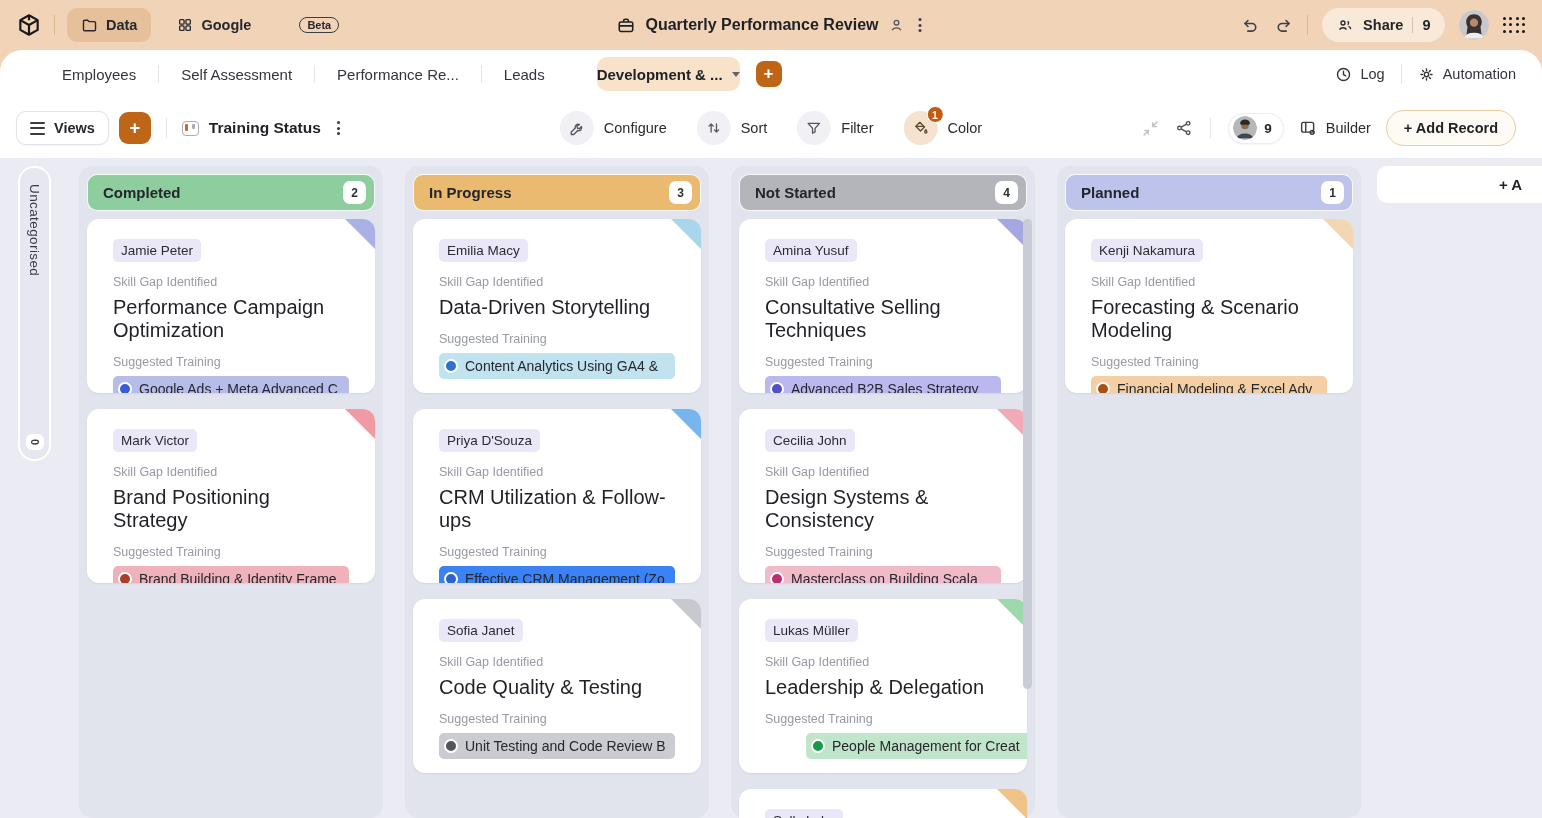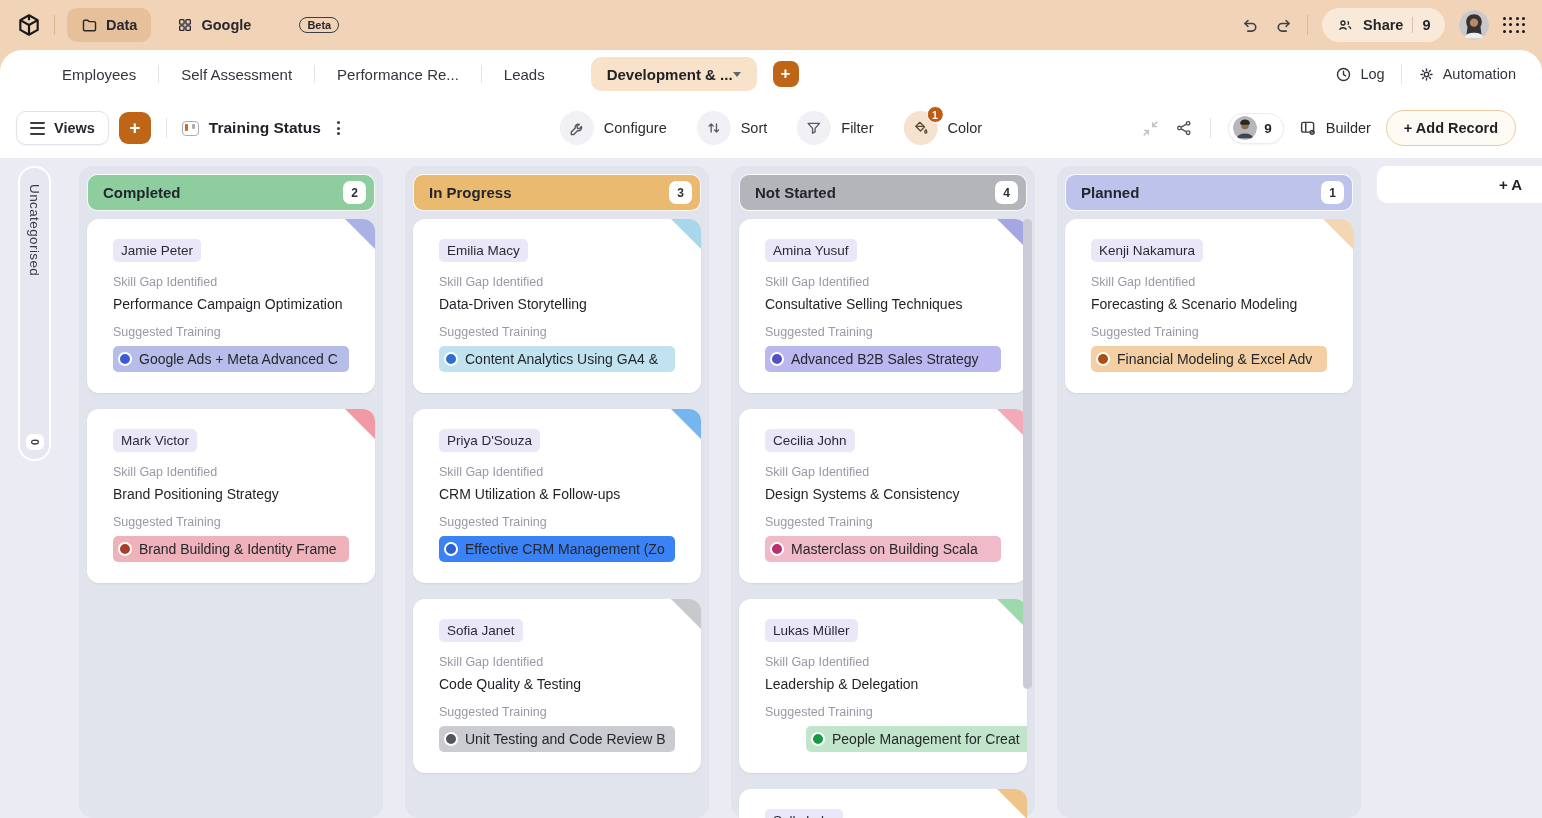--- a/index.html
+++ b/index.html
@@ -28,21 +28,21 @@
   .apps i { width:3.4px; height:3.4px; border-radius:50%; background:#17181c; }
 
   
   .sheet { position:absolute; top:50px; left:0; right:0; bottom:0; background:#fff; border-radius:22px 22px 0 0; overflow:hidden; }
 
   
   .tabrow { height:48px; display:flex; align-items:center; padding:0 26px 0 40px; }
   .tabs { display:flex; align-items:center; }
   .tab { font-size:15px; color:#33353c; padding:0 22px; cursor:pointer; white-space:nowrap; }
   .tab-div { width:1px; height:18px; background:#e4e4e9; }
-  .tab-active { display:flex; align-items:center; height:34px; padding:0 16px; margin-left:24px;
+  .tab-active { display:flex; align-items:center; gap:9px; height:34px; padding:0 0; margin-left:30px;
                 background:#f8e2ca; border-radius:10px; font-size:15px; font-weight:700; color:#1f2127; cursor:pointer; }
   .caret-down { width:0; height:0; border-left:4.5px solid transparent; border-right:4.5px solid transparent; border-top:5px solid #5f636b; }
   .sq-plus { width:27px; height:27px; border-radius:8px; background:#bf6517; color:#fff; font-size:17px; font-weight:600;
              display:flex; align-items:center; justify-content:center; margin-left:16px; cursor:pointer; }
   .tabrow-right { margin-left:auto; display:flex; align-items:center; }
   .txt-btn { display:flex; align-items:center; gap:8px; font-size:14.5px; color:#33353c; cursor:pointer; }
   .tabrow-right .v-div { background:#e6e6ea; margin:0 16px; }
 
   
   .viewbar { height:60px; display:flex; align-items:center; padding:0 26px 0 16px; position:relative; }
@@ -88,21 +88,21 @@
             justify-content:space-between; padding:0 8px 0 15px; margin-bottom:8px; cursor:pointer; }
   .kcol-t { font-size:15px; font-weight:700; color:#23262d; }
   .kcol-c { background:#fff; border-radius:7px; min-width:23px; height:23px; padding:0 6px; display:flex; align-items:center;
             justify-content:center; font-size:12px; font-weight:600; color:#2c2e34; }
   .kstack { display:flex; flex-direction:column; gap:16px; }
   .card { position:relative; background:#fff; border-radius:12px; height:174px; padding:20px 26px 0; overflow:hidden;
           box-shadow:0 1px 2px rgba(30,30,60,.07); flex-shrink:0; cursor:pointer; }
   .fold { position:absolute; top:0; right:0; width:30px; height:30px; clip-path:polygon(0 0,100% 0,100% 100%); }
   .nchip { display:inline-block; background:#eae7f8; border-radius:5px; padding:4px 8px; font-size:13.5px; color:#2a2c33; }
   .flabel { font-size:12.5px; color:#969aa5; margin:13px 0 7px; }
-  .fvalue { font-size:14px; color:#1f2127; }
+  .fvalue { font-size:20px; color:#1f2127; }
   .tchip { display:flex; align-items:center; gap:7px; height:26px; border-radius:5px; padding:0 8px 0 5px; width:100%;
            overflow:hidden; }
   .tchip-x { font-size:14px; color:#26272c; white-space:nowrap; overflow:hidden; }
   .dot { width:14px; height:14px; border-radius:50%; border:2.5px solid #fff; flex-shrink:0; }
   .sthumb { position:absolute; right:3px; top:53px; width:9px; height:470px; background:#c9ccd6; border-radius:5px; cursor:pointer; }
   .add-stack { width:230px; height:37px; background:#fff; border-radius:10px; flex-shrink:0; margin-left:16px;
                display:flex; align-items:center; padding-left:122px; font-size:15px; font-weight:700; color:#1f2127; cursor:pointer; }
 
   svg.ic { display:block; }
 </style>
@@ -129,20 +129,38 @@
         <rect x="4" y="4" width="6.6" height="6.6" rx="1.4"></rect>
           <rect x="13.4" y="4" width="6.6" height="6.6" rx="1.4"></rect>
         <rect x="4" y="13.4" width="6.6" height="6.6" rx="1.4"></rect>
           <rect x="13.4" y="13.4" width="6.6" height="6.6" rx="1.4"></rect>
       </svg>
       <span>Google</span>
       <span class="beta">Beta</span>
     </div>
   </div>
 
+  <div class="tb-center">
+    <svg class="ic" width="19" height="19" viewBox="0 0 24 24" fill="none" stroke="#1e2025" stroke-width="2" stroke-linejoin="round">
+      <rect x="3.5" y="7.5" width="17" height="12" rx="2"></rect>
+        <path d="M9 7.5V6a2 2 0 012-2h2a2 2 0 012 2v1.5M3.5 12.5h17"></path>
+    </svg>
+    <span class="tb-title">Quarterly Performance Review</span>
+    <span class="icon-btn">
+      <svg class="ic" width="16" height="16" viewBox="0 0 24 24" fill="none" stroke="#55575e" stroke-width="2">
+        <circle cx="12" cy="8.5" r="3.5"></circle>
+          <path d="M5.5 20a6.8 5.3 0 0113 0"></path>
+      </svg>
+    </span>
+    <span class="kebab">
+        <i></i>
+        <i></i>
+        <i></i>
+      </span>
+  </div>
 
   <div class="tb-right">
     <span class="icon-btn">
       <svg class="ic" width="19" height="19" viewBox="0 0 24 24" fill="none" stroke="#3f4146" stroke-width="2" stroke-linecap="round" stroke-linejoin="round">
         <path d="M5 9.5h8.8a4.8 4.8 0 110 9.6H8.5"></path>
           <path d="M8.8 5.7L5 9.5l3.8 3.8"></path>
       </svg>
     </span>
     <span class="icon-btn">
       <svg class="ic" width="19" height="19" viewBox="0 0 24 24" fill="none" stroke="#3f4146" stroke-width="2" stroke-linecap="round" stroke-linejoin="round">

